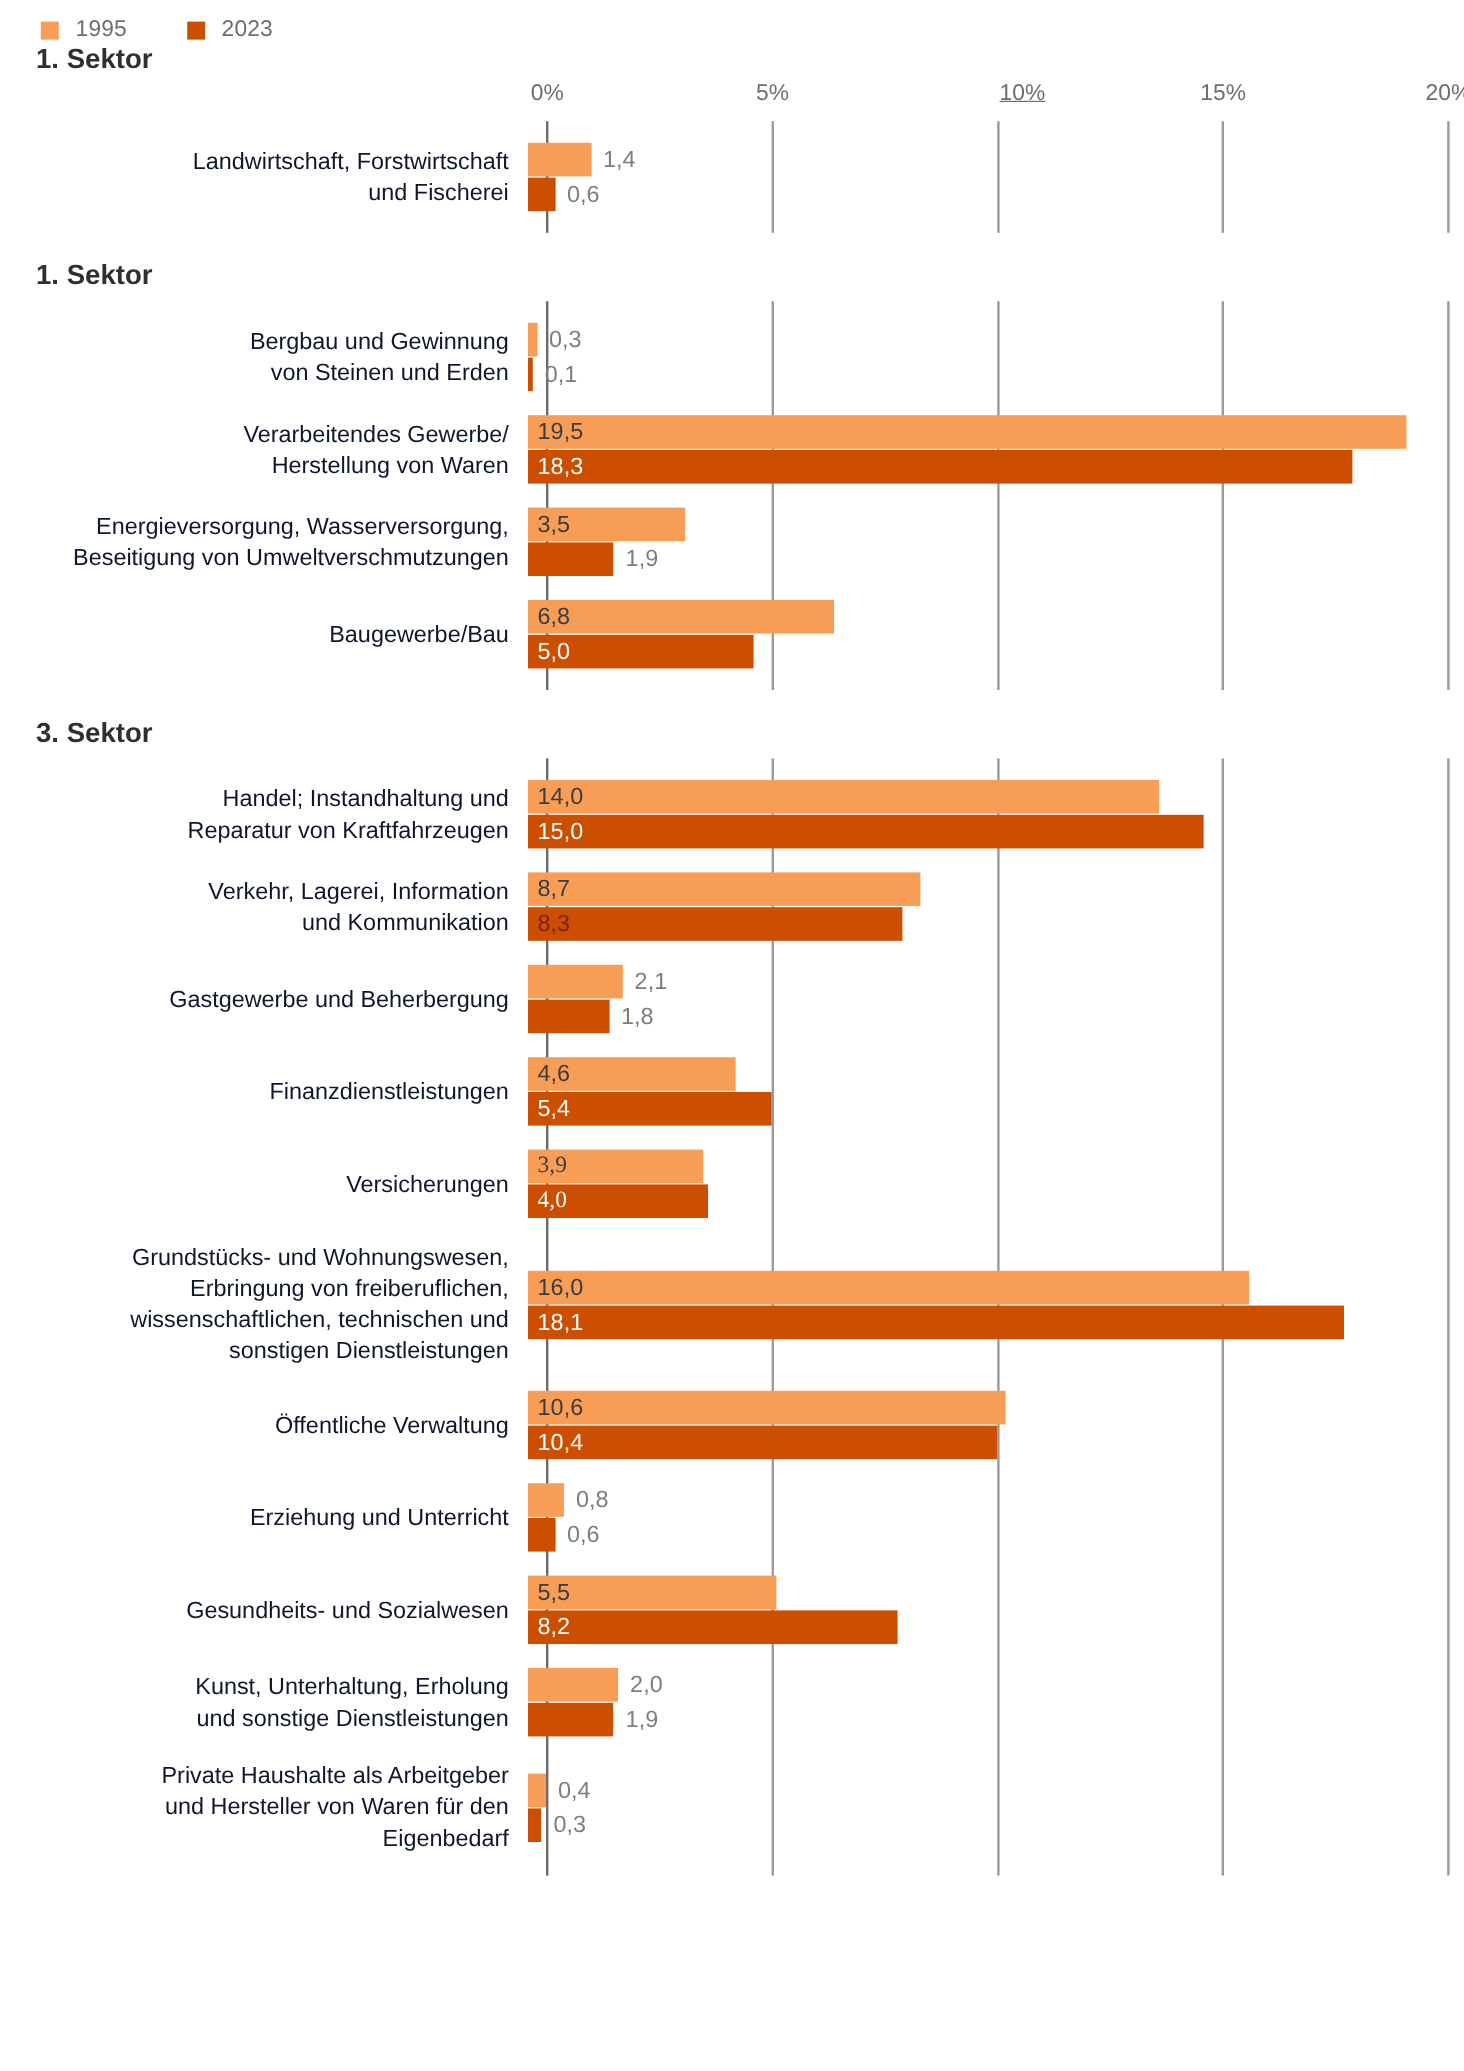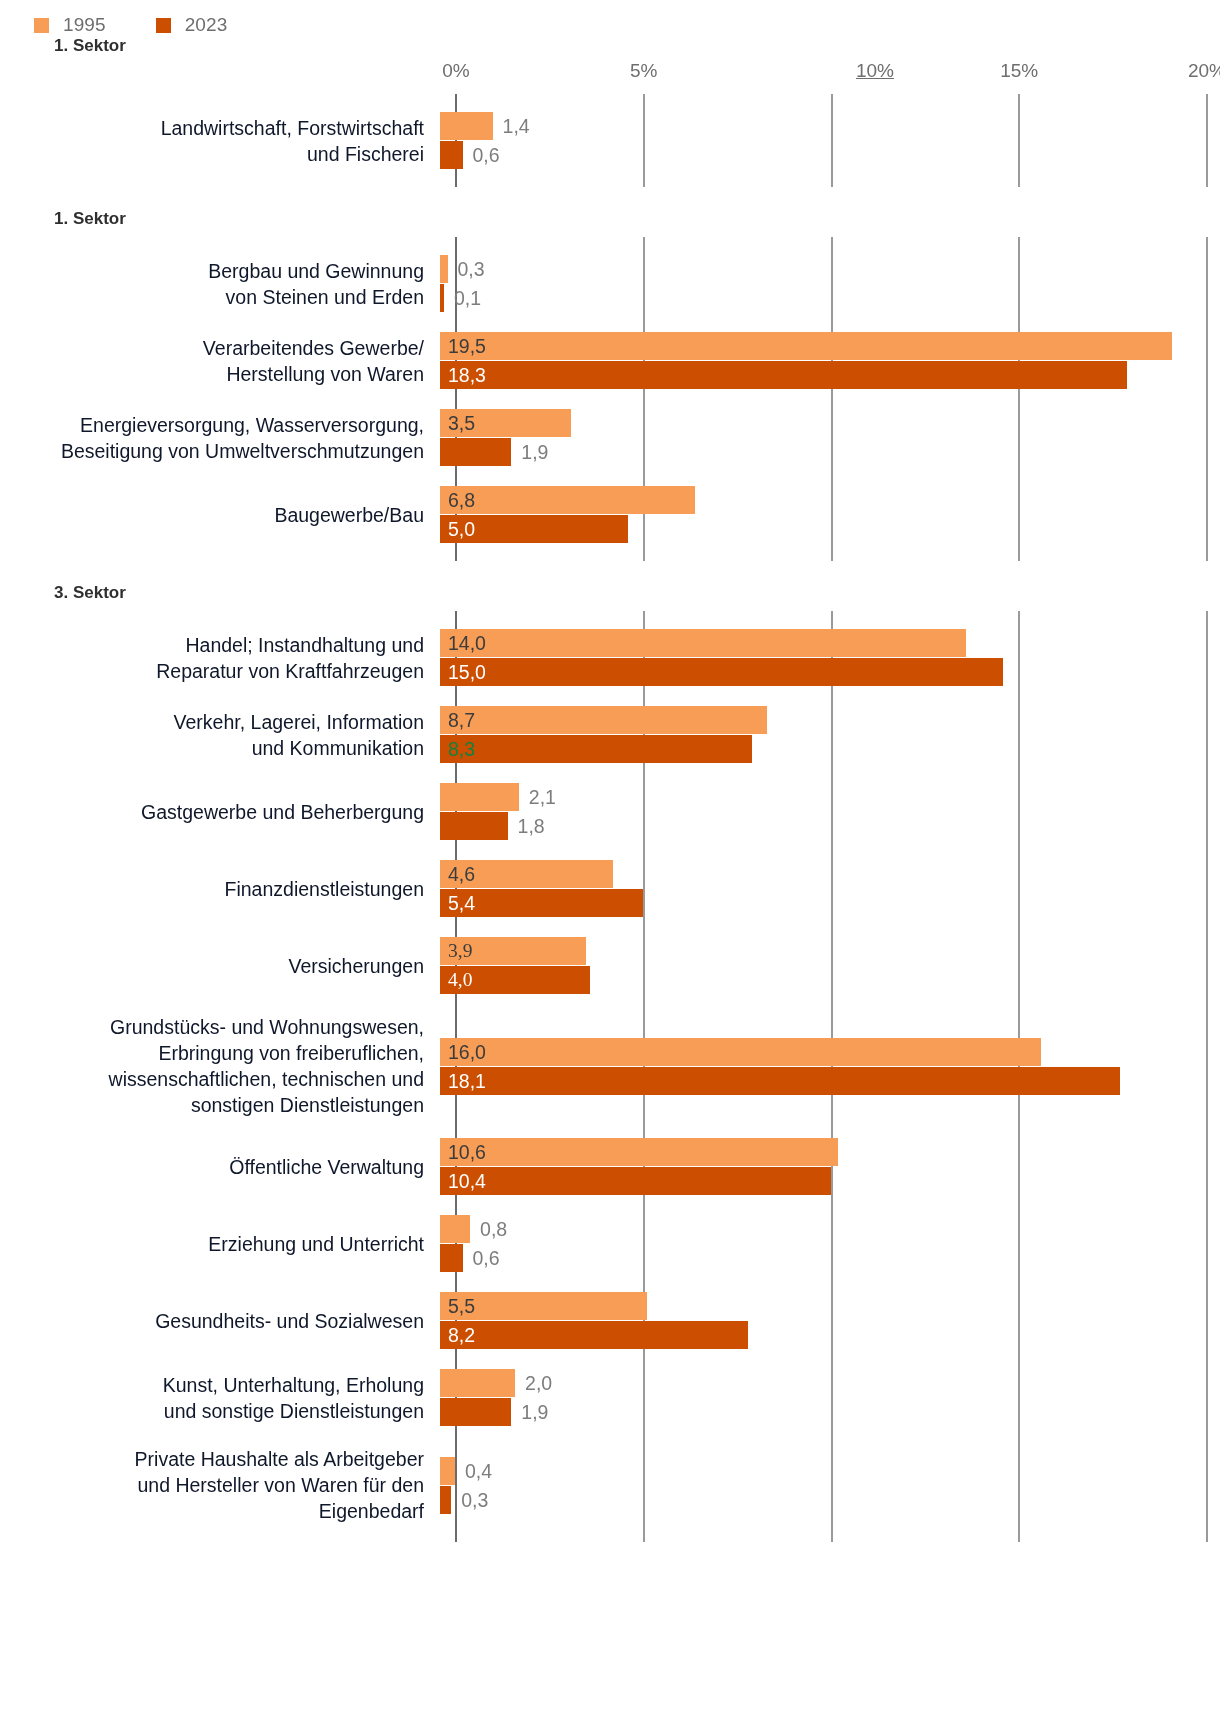--- a/index.html
+++ b/index.html
@@ -12,22 +12,22 @@
   .page{position:relative;width:984px;min-height:1726px;}
 
   
   .legend{display:flex;align-items:center;gap:0;padding:14px 0 0 34px;}
   .legend-item{display:flex;align-items:center;margin-right:50px;}
   .legend-swatch{width:15px;height:15px;display:inline-block;margin-right:14px;}
   .legend-label{font-size:19px;color:#6e6e6e;letter-spacing:.1px;}
 
   
   .sector-heading{
-    font-size:17px;font-weight:bold;color:#2f2f2f;
-    padding-left:54px;
+    font-size:23px;font-weight:bold;color:#2f2f2f;
+    padding-left:30px;
   }
 
   
   .axis-head{position:relative;height:34px;margin-top:4px;}
   .axis-tick{
     position:absolute;top:0;font-size:19px;color:#6e6e6e;
     transform:translateX(-50%);white-space:nowrap;
   }
 
   
@@ -69,21 +69,21 @@
         <span class="legend-swatch" style="background: rgb(204, 78, 0);"></span>
         <span class="legend-label">2023</span>
       </div>
     </div>
 
   <div class="sector-heading">1. Sektor</div>
 
   <div class="axis-head" id="axis-head">
       <div class="axis-tick" style="left: 456px;">0%</div>
       <div class="axis-tick" style="left: 643.75px;">5%</div>
-      <div class="axis-tick" style="left: 875px; text-decoration: underline;">10%</div>
+      <div class="axis-tick" style="left: 852px; text-decoration: underline;">10%</div>
       <div class="axis-tick" style="left: 1019.25px;">15%</div>
       <div class="axis-tick" style="left: 1207px;">20%</div>
     </div>
 
   <div id="sections-root">
       <div class="block">
         <div class="gridlayer">
           <div class="gridline axis0" style="left: 455px; background: rgb(107, 107, 107);"></div>
           <div class="gridline" style="left: 642.75px; background: rgb(154, 154, 154);"></div>
           <div class="gridline" style="left: 830.5px; background: rgb(154, 154, 154);"></div>
@@ -210,21 +210,21 @@
           <div class="row" style="height: 57px;">
             <div class="row-label">Verkehr, Lagerei, Information
 und Kommunikation</div>
             <div class="row-bars" style="height: 57px; margin-top: 0px; margin-bottom: 0px;">
               <div class="barwrap">
                 <div class="bar" style="width: 326.685px; background: rgb(247, 157, 86);"></div>
                 <div class="bar-val inside" style="color: rgb(60, 60, 60); left: 8px;">8,7</div>
               </div>
               <div class="barwrap">
                 <div class="bar" style="width: 311.665px; background: rgb(204, 78, 0);"></div>
-                <div class="bar-val inside" style="color: #15803d; left: 8px;">8,3</div>
+                <div class="bar-val inside" style="color: #7f1d1d; left: 8px;">8,3</div>
               </div>
             </div>
           </div>
           <div style="height: 20px;"></div>
           <div class="row" style="height: 57px;">
             <div class="row-label">Gastgewerbe und Beherbergung</div>
             <div class="row-bars" style="height: 57px; margin-top: 0px; margin-bottom: 0px;">
               <div class="barwrap">
                 <div class="bar" style="width: 78.855px; background: rgb(247, 157, 86);"></div>
                 <div class="bar-val outside" style="left: 88.855px; color: rgb(125, 125, 125);">2,1</div>

